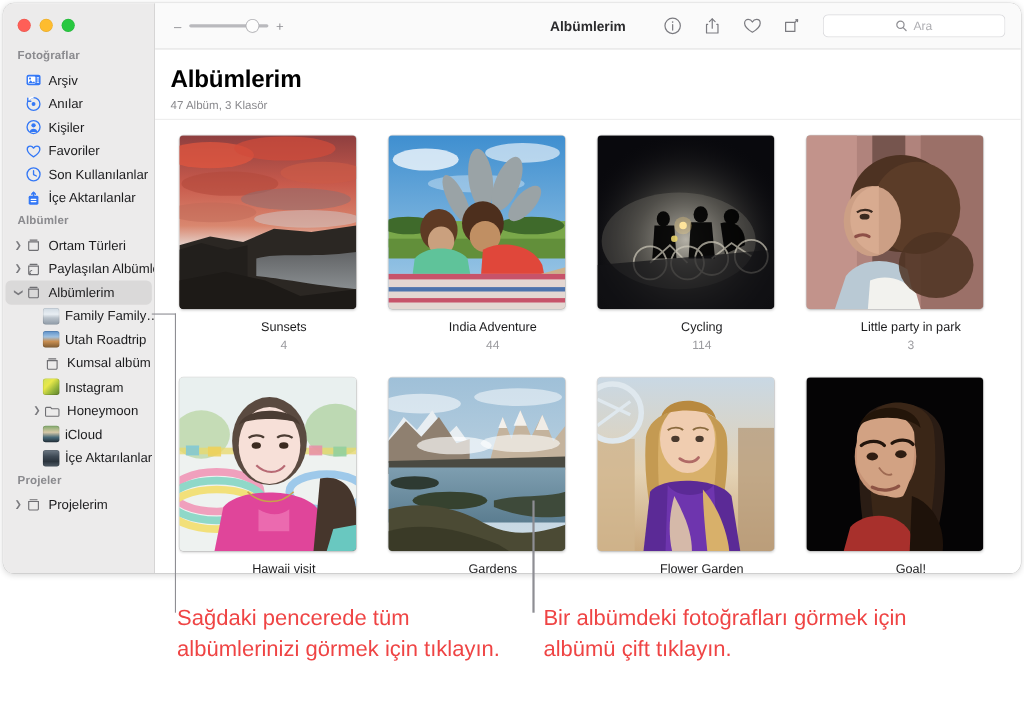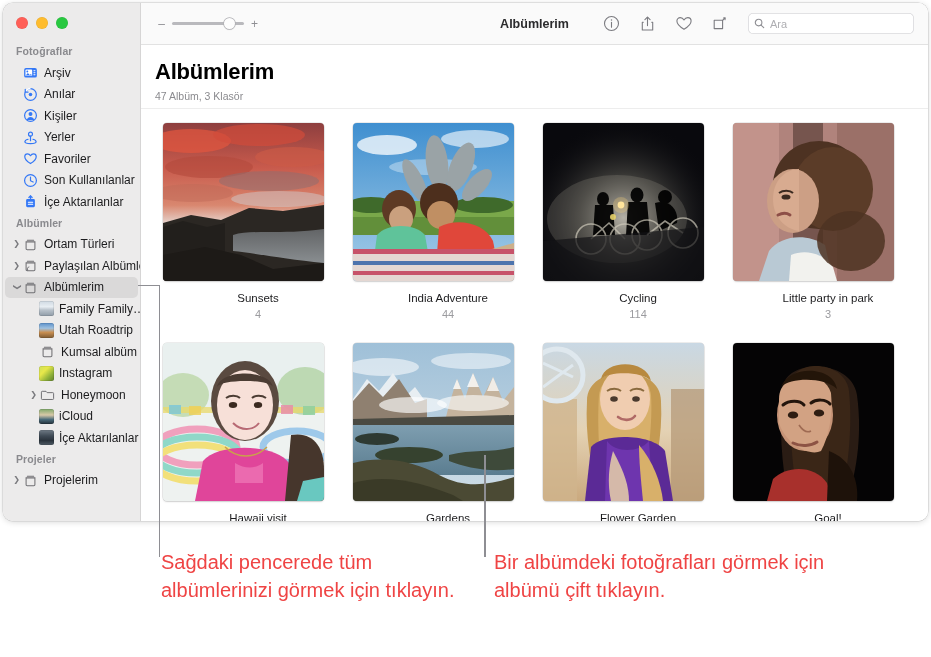--- a/index.html
+++ b/index.html
@@ -77,21 +77,21 @@
          background:#fdfdfd;box-shadow:0 0 0 .8px #b0b0b4,0 .5px 1.2px rgba(0,0,0,.2);}
   .wintitle{
     position:absolute;left:0;right:0;text-align:center;
     font-size:12.5px;font-weight:bold;color:#2b2b2d;pointer-events:none;
   }
   .tb-right{margin-left:auto;display:flex;align-items:center;gap:17px;padding-right:14px;}
   .tbicon{width:19px;height:19px;display:flex;align-items:center;justify-content:center;color:#7b7b80;}
   .searchbox{
     width:166px;height:21px;border-radius:5px;background:#fff;
     box-shadow:inset 0 0 0 .8px #d9d9dc;
-    display:flex;align-items:center;padding:0 6px;box-sizing:border-box;gap:5px;margin-left:2px;
+    display:flex;align-items:center;padding:0 6px;box-sizing:border-box;gap:5px;margin-left:2px;justify-content:center;
   }
   .searchbox .ph{font-size:11px;color:#aeaeb2;}
 
   #maintitle{padding:14px 0 0 14px;}
   #maintitle .h1{font-size:22px;font-weight:bold;color:#000;letter-spacing:-.2px;line-height:1.15;}
   #maintitle .sub{font-size:10.5px;color:#8a8a8e;margin-top:6px;}
 
   #grid{
     flex:1;overflow:hidden;padding:14px 0 0 0;margin-top:6px;
     border-top:0.5px solid #ededed;
@@ -155,31 +155,20 @@
         <div class="srow">
           <span class="noDisc"></span>
           <span class="sicon">
             <svg width="15" height="15" viewBox="0 0 16 16">
               <circle cx="8" cy="8" r="6.3" fill="none" stroke="#3478f6" stroke-width="1.3"></circle>
         <circle cx="8" cy="6.3" r="2.1" fill="#3478f6"></circle>
         <path d="M3.9 12.9 C4.6 10.7 6.1 9.6 8 9.6 C9.9 9.6 11.4 10.7 12.1 12.9" fill="#3478f6"></path>
             </svg>
           </span>
           <span class="slabel">Kişiler</span>
-        </div>
-        <div class="srow">
-          <span class="noDisc"></span>
-          <span class="sicon">
-            <svg width="15" height="15" viewBox="0 0 16 16">
-              <circle cx="8" cy="4.4" r="2.1" fill="none" stroke="#3478f6" stroke-width="1.3"></circle>
-        <path d="M8 6.6 L8 11.4" stroke="#3478f6" stroke-width="1.3" stroke-linecap="round"></path>
-        <path d="M5.4 9.9 C3.2 10.5 2 11.6 2 12.6 C2 13.9 4.7 14.6 8 14.6 C11.3 14.6 14 13.9 14 12.6 C14 11.6 12.8 10.5 10.6 9.9" fill="none" stroke="#3478f6" stroke-width="1.3" stroke-linecap="round"></path>
-            </svg>
-          </span>
-          <span class="slabel">Yerler</span>
         </div>
         <div class="srow">
           <span class="noDisc"></span>
           <span class="sicon">
             <svg width="15" height="15" viewBox="0 0 16 16">
               <path d="M8 13.4 C8 13.4 1.9 9.6 1.9 6 C1.9 4.1 3.3 3 4.8 3 C6.1 3 7.3 3.8 8 5 C8.7 3.8 9.9 3 11.2 3 C12.7 3 14.1 4.1 14.1 6 C14.1 9.6 8 13.4 8 13.4 Z" fill="none" stroke="#3478f6" stroke-width="1.3" stroke-linejoin="round"></path>
             </svg>
           </span>
           <span class="slabel">Favoriler</span>
         </div>

